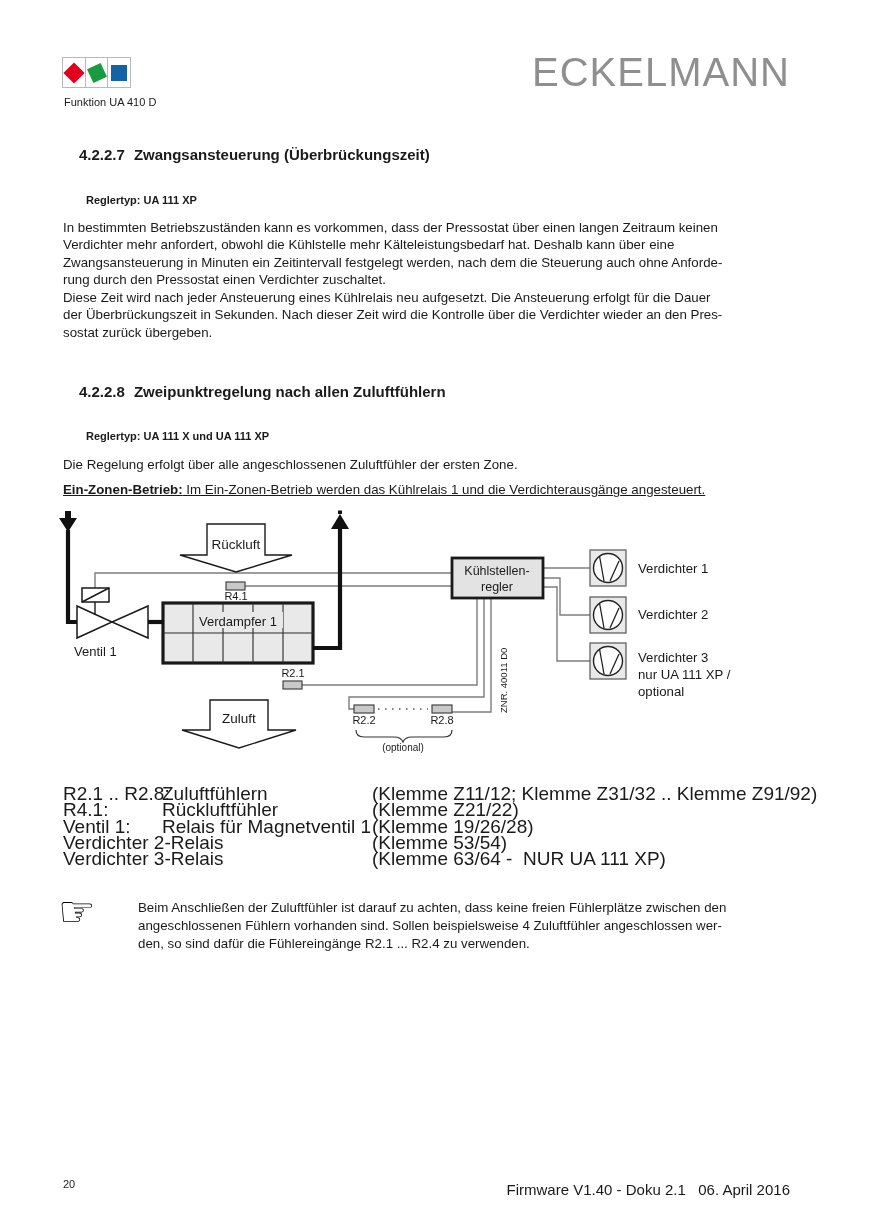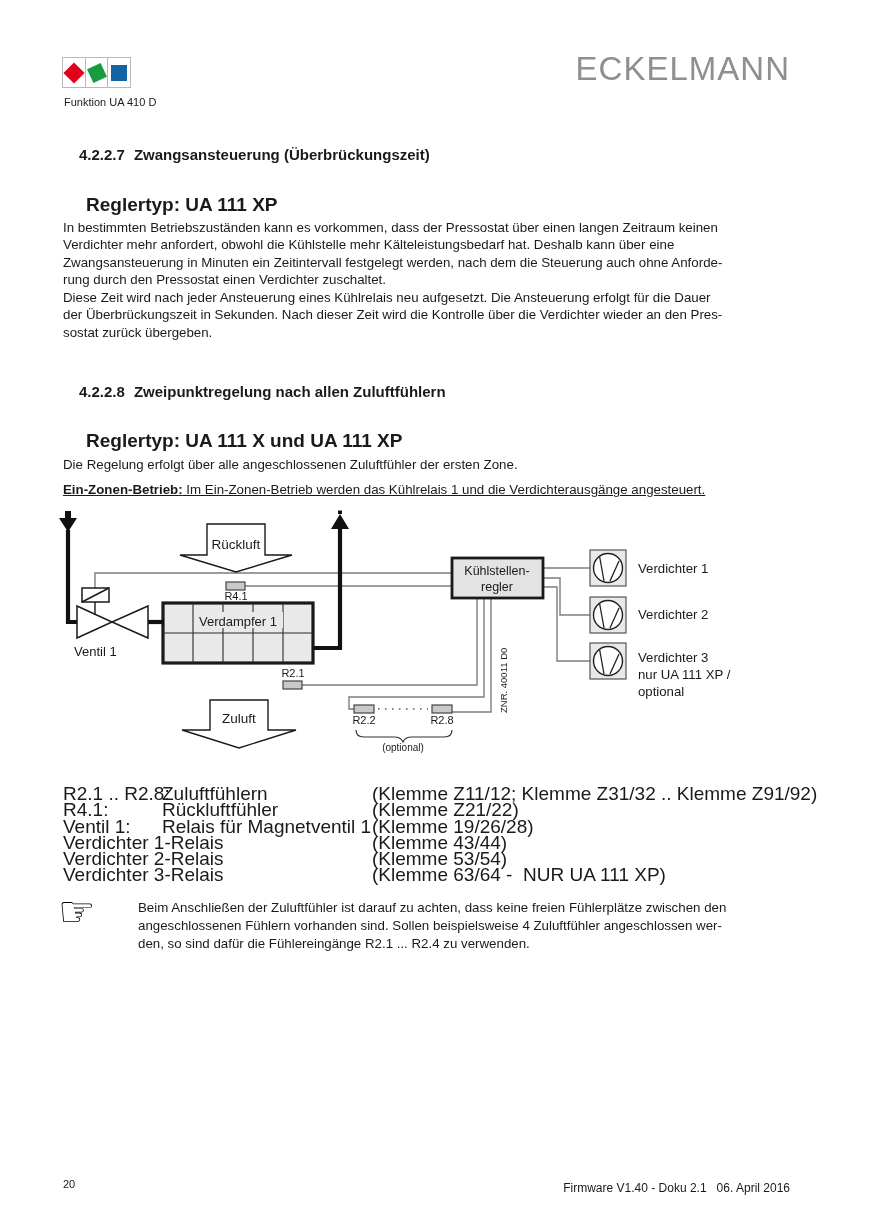--- a/index.html
+++ b/index.html
@@ -10,47 +10,47 @@
   }
   
   .logo { position:absolute; left:62px; top:57px; width:69px; height:31px;
           display:flex; border:1px solid #b9b9b9; background:#fff; }
   .logo-cell { flex:1; position:relative; }
   .logo-cell + .logo-cell { border-left:1px solid #b9b9b9; }
   .logo-shape { position:absolute; top:50%; left:50%; }
   .shape-red   { width:15px; height:15px; background:#e2001a; transform:translate(-50%,-50%) rotate(45deg); }
   .shape-green { width:15px; height:15px; background:#189c3f; transform:translate(-50%,-50%) rotate(-25deg); }
   .shape-blue  { width:16px; height:16px; background:#1464a5; transform:translate(-50%,-50%); }
-  .wordmark { position:absolute; right:80px; top:50px; font-size:33px; font-weight:400;
+  .wordmark { position:absolute; right:80px; top:50px; font-size:40px; font-weight:400;
               color:#8f8f8f; letter-spacing:1px; white-space:pre; }
   .product-line { position:absolute; left:64px; top:96px; font-size:11px; }
   
   .sec-head { position:absolute; left:79px; font-size:15px; font-weight:bold; white-space:pre; }
   .sec-head .sec-num { margin-right:9px; }
-  .subhead { position:absolute; left:63px; font-size:19px; font-weight:bold; white-space:pre;padding-left:23px; }
+  .subhead { position:absolute; left:63px; font-size:11px; font-weight:bold; white-space:pre;padding-left:23px; }
   .para { position:absolute; left:63px; width:762px; font-size:13.3px; line-height:17.3px;
           white-space:pre-line; }
   .inline-bold { font-weight:bold; }
   
   .diagram { position:absolute; left:0; top:510px; width:702px; height:256px; }
   svg text { font-family:"Liberation Sans", sans-serif; fill:#1a1a1a; }
   
   .legend { position:absolute; left:63px; top:783px; width:757px; font-size:19px; }
   .legend-row { position:relative; height:16.3px; }
   .legend-row span { position:absolute; top:0; white-space:pre; }
   .lc1 { left:0; }
   .lc2 { left:99px; }
   .lc3 { left:309px; }
   
   .note-icon { position:absolute; left:58px; top:891px; font-size:42px; line-height:42px; color:#000; }
   .note-text { position:absolute; left:138px; top:899px; width:700px; font-size:13.3px;
                line-height:18px; white-space:pre-line; }
   
   .page-num { position:absolute; left:63px; top:1178px; font-size:11px; }
-  .footer-right { position:absolute; right:80px; top:1181px; font-size:12px; white-space:pre; }
+  .footer-right { position:absolute; right:80px; top:1181px; font-size:15px; white-space:pre; }
 </style>
 </head>
 <body>
 
 <div class="page">
 
   <div class="logo">
     <div class="logo-cell">
         <div class="logo-shape shape-red"></div>
       </div>
@@ -181,25 +181,20 @@
         <span class="lc1">R4.1:</span>
         <span class="lc2">Rückluftfühler</span>
         <span class="lc3">(Klemme Z21/22)</span>
       </div>
     <div class="legend-row">
         <span class="lc1">Ventil 1:</span>
         <span class="lc2">Relais für Magnetventil 1</span>
         <span class="lc3">(Klemme 19/26/28)</span>
       </div>
     <div class="legend-row">
-        <span class="lc1">Verdichter 1-Relais</span>
-        <span class="lc2"></span>
-        <span class="lc3">(Klemme 43/44)</span>
-      </div>
-    <div class="legend-row">
         <span class="lc1">Verdichter 2-Relais</span>
         <span class="lc2"></span>
         <span class="lc3">(Klemme 53/54)</span>
       </div>
     <div class="legend-row">
         <span class="lc1">Verdichter 3-Relais</span>
         <span class="lc2"></span>
         <span class="lc3">(Klemme 63/64 -  NUR UA 111 XP)</span>
       </div>
   </div>

